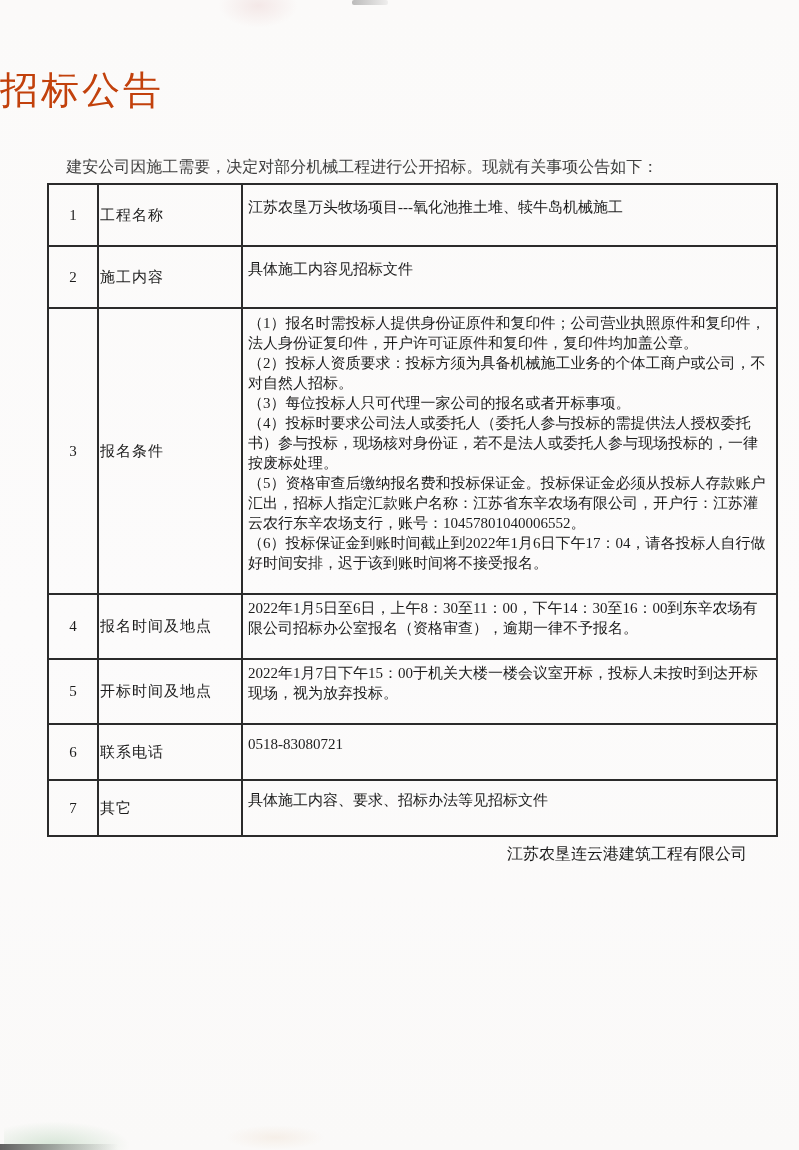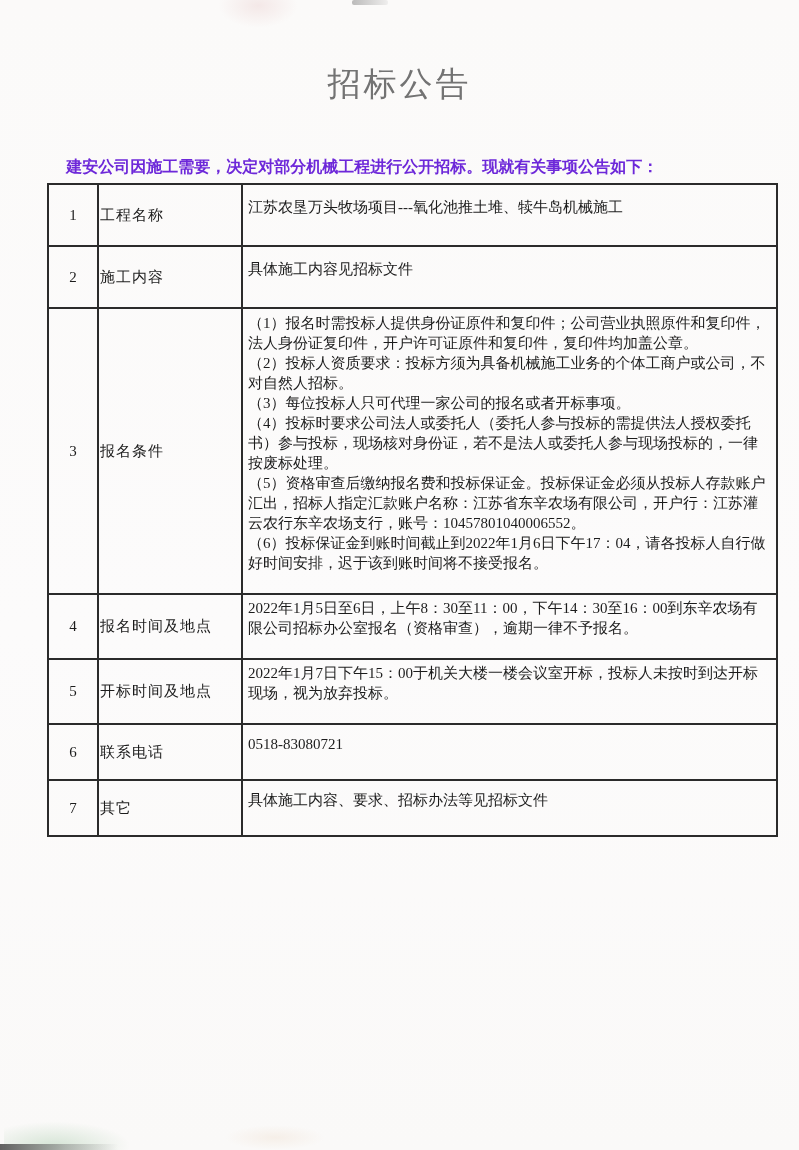--- a/index.html
+++ b/index.html
@@ -13,36 +13,36 @@
     overflow: hidden;
     background: linear-gradient(180deg, #fbfaf9 0%, #fcfbfb 55%, #faf9f8 100%);
     font-family: "Liberation Serif", "DejaVu Serif", serif;
     color: #1a1a1a;
   }
   .doc-title {
     position: absolute;
     top: 40px;
     left: 0;
     width: 100%;
-    text-align: center;
-    font-size: 33px;
+    text-align: left;
+    font-size: 38px;
     font-weight: 400;
     letter-spacing: 3px;
-    color: #737373;
+    color: #c2410c;
   }
   .doc-intro {
     position: absolute;
     top: 140px;
     left: 47px;
     width: 660px;
     font-size: 16px;
-    font-weight: 700;
+    font-weight: 400;
     line-height: 22px;
     text-indent: 1.2em;
-    color: #6d28d9;
+    color: #404040;
   }
   table.announcement {
     position: absolute;
     top: 183px;
     left: 47px;
     width: 708px;
     border-collapse: collapse;
     table-layout: fixed;
   }
   table.announcement td {
@@ -159,17 +159,18 @@
         <td class="col-no">7</td>
         <td class="col-label">其它</td>
         <td class="col-content">
           <p>具体施工内容、要求、招标办法等见招标文件</p>
         </td>
       </tr>
     </tbody>
 </table>
 
 <div class="signature">
+  <div>江苏农垦连云港建筑工程有限公司</div>
 </div>
 
 <div class="artifact smudge-bottom-green"></div>
 <div class="artifact smudge-bottom-beige"></div>
 <div class="artifact edge-bottom-dark"></div>
 
 </body></html>

